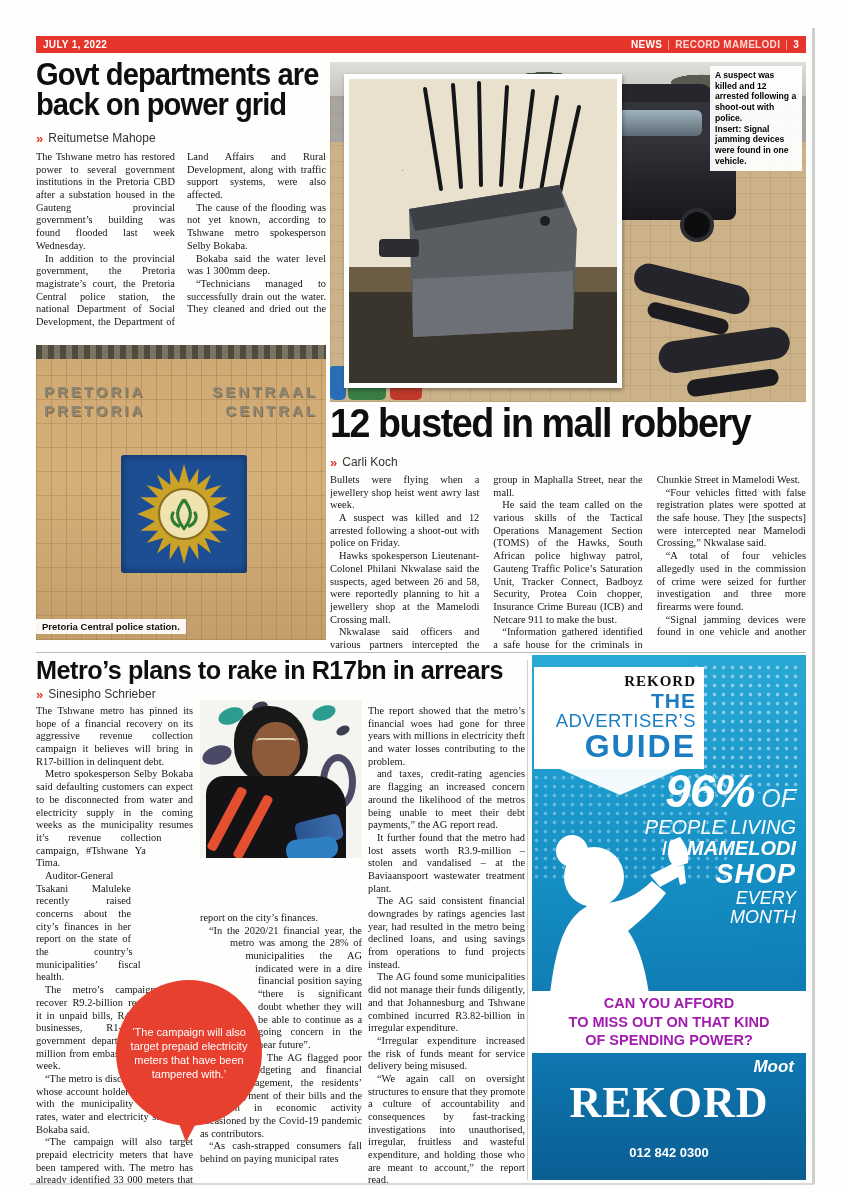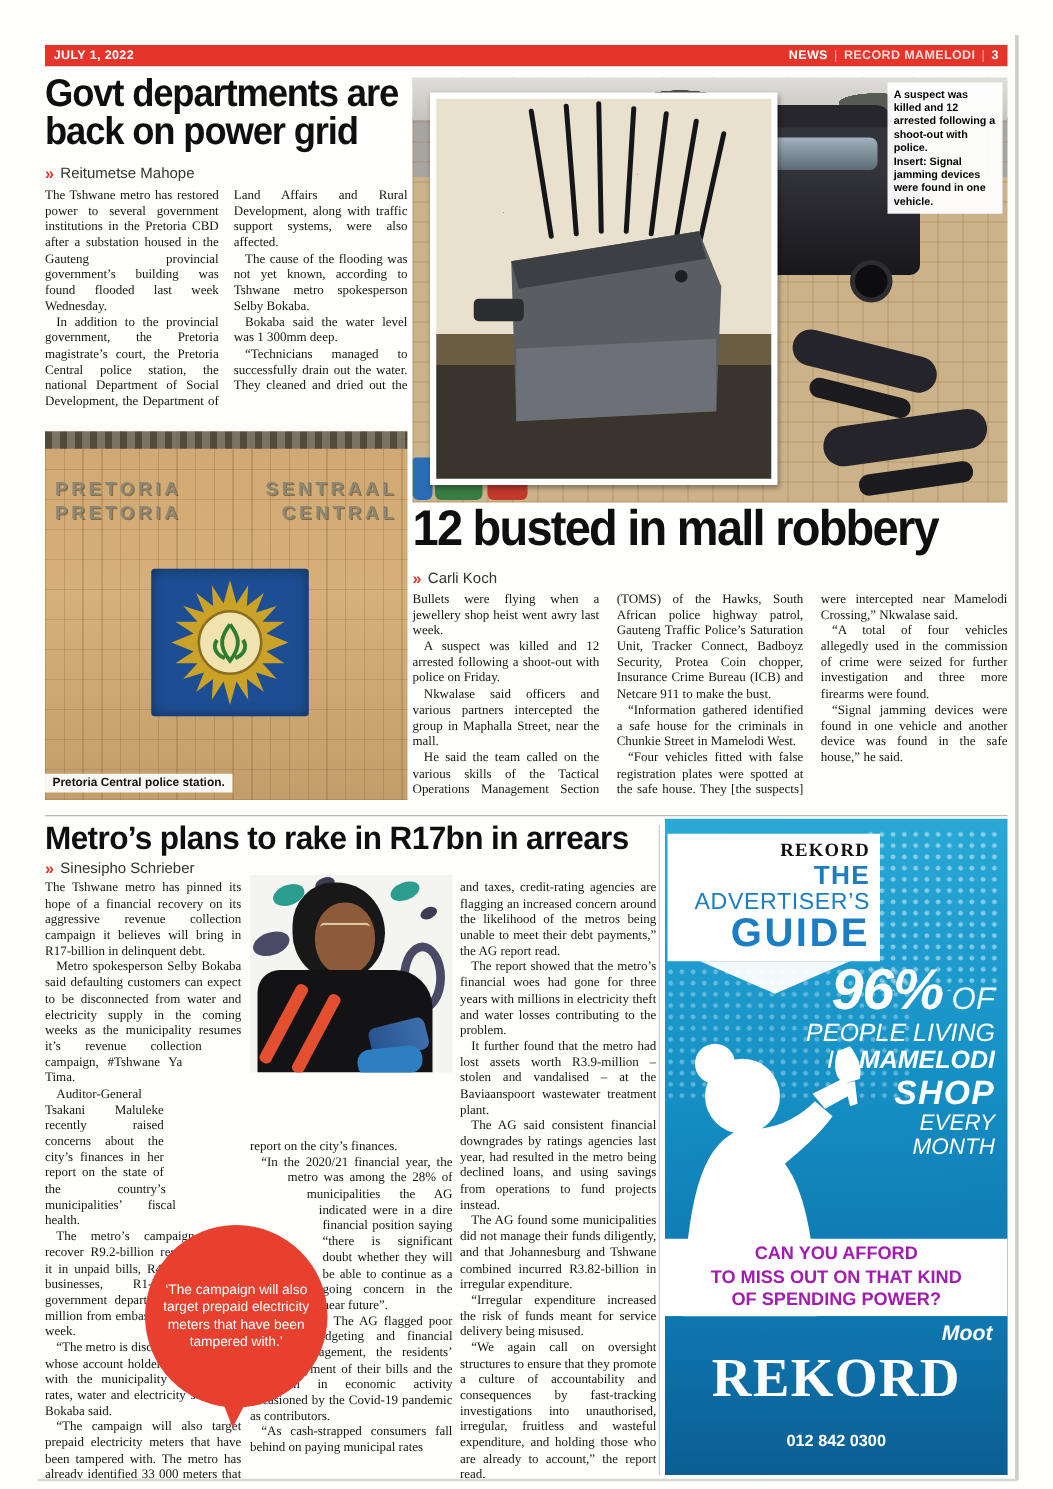--- a/index.html
+++ b/index.html
@@ -232,20 +232,21 @@
   </div>
 
   <div class="headline a2-head">12 busted in mall robbery</div>
   <div class="byline a2-by">
     <span class="chev">»</span>
     <span>Carli Koch</span>
   </div>
   <div class="copy a2-copy">
       <p>Bullets were flying when a jewellery shop heist went awry last week.</p>
       <p>A suspect was killed and 12 arrested following a shoot-out with police on Friday.</p>
+      <p>Hawks spokesperson Lieutenant-Colonel Philani Nkwalase said the suspects, aged between 26 and 58, were reportedly planning to hit a jewellery shop at the Mamelodi Crossing mall.</p>
       <p>Nkwalase said officers and various partners intercepted the group in Maphalla Street, near the mall.</p>
       <p>He said the team called on the various skills of the Tactical Operations Management Section (TOMS) of the Hawks, South African police highway patrol, Gauteng Traffic Police’s Saturation Unit, Tracker Connect, Badboyz Security, Protea Coin chopper, Insurance Crime Bureau (ICB) and Netcare 911 to make the bust.</p>
       <p>“Information gathered identified a safe house for the criminals in Chunkie Street in Mamelodi West.</p>
       <p>“Four vehicles fitted with false registration plates were spotted at the safe house. They [the suspects] were intercepted near Mamelodi Crossing,” Nkwalase said.</p>
       <p>“A total of four vehicles allegedly used in the commission of crime were seized for further investigation and three more firearms were found.</p>
       <p>“Signal jamming devices were found in one vehicle and another device was found in the safe house,” he said.</p>
     </div>
 
   <div class="rule-h"></div>
   <div class="rule-v"></div>
@@ -287,27 +288,27 @@
   <div class="copy a3-col2">
     <div class="spacer-l"></div>
     <div>
         <p>report on the city’s finances.</p>
         <p>“In the 2020/21 financial year, the metro was among the 28% of municipalities the AG indicated were in a dire financial position saying “there is significant doubt whether they will be able to continue as a going concern in the near future”.</p>
         <p>The AG flagged poor budgeting and financial management, the residents’ non-payment of their bills and the downturn in economic activity occasioned by the Covid-19 pandemic as contributors.</p>
         <p>“As cash-strapped consumers fall behind on paying municipal rates</p>
       </div>
   </div>
   <div class="copy a3-col3">
+      <p>The report showed that the metro’s financial woes had gone for three years with millions in electricity theft and water losses contributing to the problem.</p>
       <p>and taxes, credit-rating agencies are flagging an increased concern around the likelihood of the metros being unable to meet their debt payments,” the AG report read.</p>
-      <p>The report showed that the metro’s financial woes had gone for three years with millions in electricity theft and water losses contributing to the problem.</p>
       <p>It further found that the metro had lost assets worth R3.9-million – stolen and vandalised – at the Baviaanspoort wastewater treatment plant.</p>
       <p>The AG said consistent financial downgrades by ratings agencies last year, had resulted in the metro being declined loans, and using savings from operations to fund projects instead.</p>
       <p>The AG found some municipalities did not manage their funds diligently, and that Johannesburg and Tshwane combined incurred R3.82-billion in irregular expenditure.</p>
       <p>“Irregular expenditure increased the risk of funds meant for service delivery being misused.</p>
-      <p>“We again call on oversight structures to ensure that they promote a culture of accountability and consequences by fast-tracking investigations into unauthorised, irregular, fruitless and wasteful expenditure, and holding those who are already to account,” the report read.</p>
+      <p>“We again call on oversight structures to ensure that they promote a culture of accountability and consequences by fast-tracking investigations into unauthorised, irregular, fruitless and wasteful expenditure, and holding those who are meant to account,” the report read.</p>
       <p>The AG recommended that an investigation into the overpayments, recovery of such overpayments, disciplinary action or criminal referrals against offending employees be finalised by August.</p>
     </div>
 
   <div class="pull-tail"></div>
   <div class="pull">‘The campaign will also target prepaid electricity meters that have been tampered with.’</div>
 
   <div class="ad">
     <div class="dots" style="left:160px; top:8px; width:110px; height:130px;"></div>
     <div class="dots" style="left:0px; top:118px; width:200px; height:110px; opacity:.7;"></div>
     <div class="wbox">

